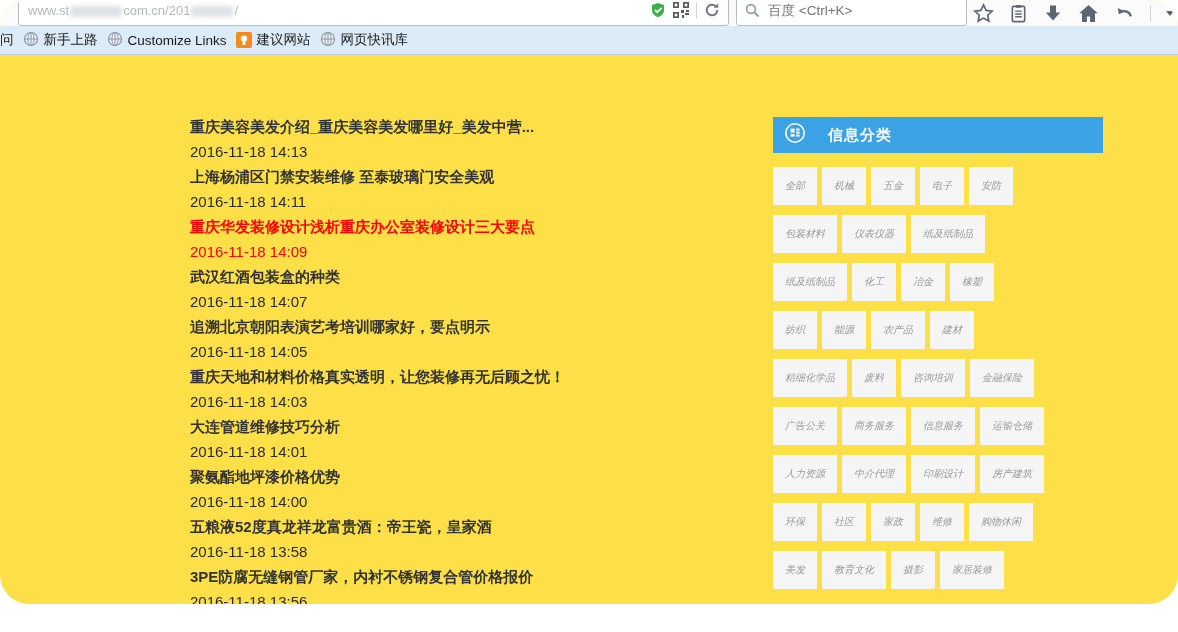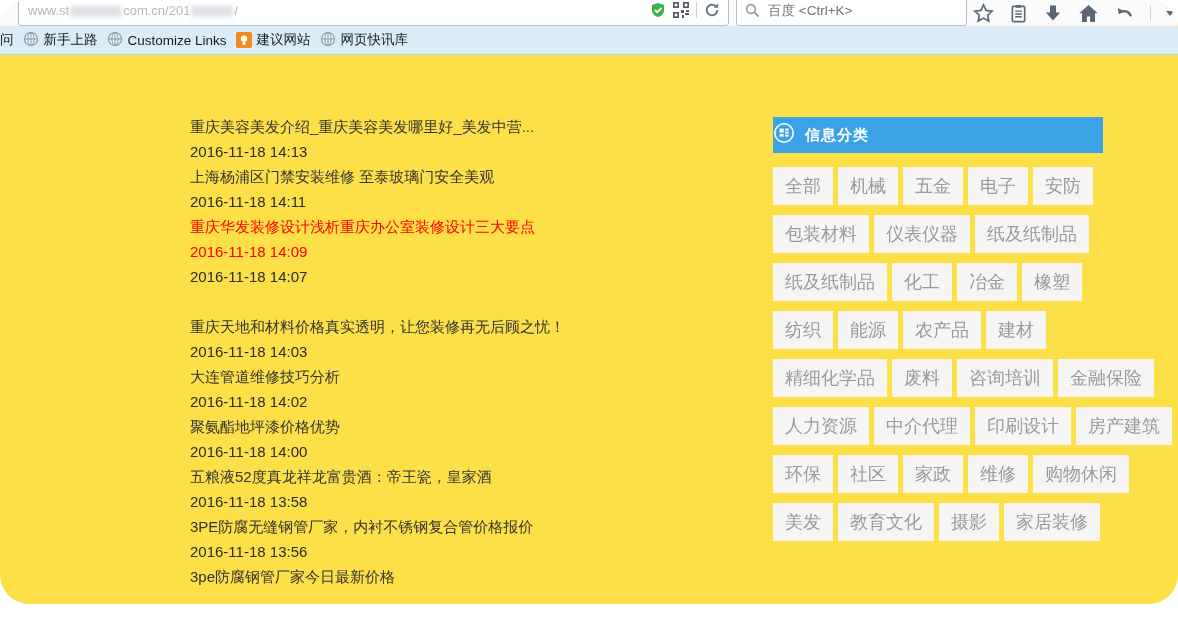--- a/index.html
+++ b/index.html
@@ -26,33 +26,33 @@
   
   .bookmarks-bar { position:absolute; top:26px; left:0; width:1178px; height:29px;
                    background:#dcebf8; border-bottom:1px solid #c0cedd;
                    display:flex; align-items:center; gap:9px; padding-left:0; }
   .bm-item { display:inline-flex; align-items:center; gap:5px; font-size:13.5px; color:#1a1a1a; cursor:pointer; white-space:nowrap; }
   .bulb-box { width:16px; height:16px; background:#f28a1e; border-radius:2px; display:inline-flex; align-items:center; justify-content:center; }
 
   
   .article-list { position:absolute; left:190px; top:114px; width:523px; }
   .article-item { height:50px; }
-  .article-title { font-size:15px; line-height:25px; color:#333; white-space:nowrap; overflow:hidden; cursor:pointer; }
+  .article-title { font-size:15px; line-height:25px; color:#333; white-space:nowrap; overflow:hidden; cursor:pointer;font-weight:bold; }
   .article-time { font-size:15px; line-height:25px; color:#2b2b2b; }
   .article-item.highlight .article-title, .article-item.highlight .article-time { color:#ff0000; }
 
   
   .category-panel { position:absolute; left:773px; top:117px; width:330px; }
-  .panel-header { height:36px; background:#3ca2e6; color:#fff; display:flex; align-items:center; gap:10px; }
+  .panel-header { height:36px; background:#3ca2e6; color:#fff; display:flex; align-items:center; gap:22px; padding-left:11px; }
   .panel-title { font-size:15px; font-weight:bold; letter-spacing:1px; }
   .cat-rows { margin-top:14px; }
   .cat-row { display:flex; margin-bottom:10px; }
   .cat-btn { height:38px; line-height:38px; padding:0 12px; margin-right:5px; border:none;
-             background:#f5f5f5; color:#9a9a9a; font-size:18px; cursor:pointer; white-space:nowrap;
-             font-family:"Liberation Sans","DejaVu Sans",sans-serif; }
+             background:#f5f5f5; color:#9a9a9a; font-size:10px; cursor:pointer; white-space:nowrap;
+             font-family:"Liberation Sans","DejaVu Sans",sans-serif;font-style:italic; }
 </style>
 </head>
 <body>
 
 <div class="screen">
 
   <div class="toolbar-top">
     <div class="address-bar">
       <div class="url-text">
         <span>www.st</span><span class="redacted w1"></span><span>com.cn/201</span><span class="redacted w2"></span><span>/</span>
@@ -202,32 +202,37 @@
     <div class="article-title">上海杨浦区门禁安装维修 至泰玻璃门安全美观</div>
     <div class="article-time">2016-11-18 14:11</div>
   </div>
 
   <div class="article-item highlight">
     <div class="article-title">重庆华发装修设计浅析重庆办公室装修设计三大要点</div>
     <div class="article-time">2016-11-18 14:09</div>
   </div>
 
   <div class="article-item">
+    <div class="article-title">武汉红酒包装盒的种类</div>
     <div class="article-time">2016-11-18 14:07</div>
   </div>
 
+  <div class="article-item">
+    <div class="article-title">追溯北京朝阳表演艺考培训哪家好，要点明示</div>
+    <div class="article-time">2016-11-18 14:05</div>
+  </div>
 
   <div class="article-item">
     <div class="article-title">重庆天地和材料价格真实透明，让您装修再无后顾之忧！</div>
     <div class="article-time">2016-11-18 14:03</div>
   </div>
 
   <div class="article-item">
     <div class="article-title">大连管道维修技巧分析</div>
-    <div class="article-time">2016-11-18 14:02</div>
+    <div class="article-time">2016-11-18 14:01</div>
   </div>
 
   <div class="article-item">
     <div class="article-title">聚氨酯地坪漆价格优势</div>
     <div class="article-time">2016-11-18 14:00</div>
   </div>
 
   <div class="article-item">
     <div class="article-title">五粮液52度真龙祥龙富贵酒：帝王瓷，皇家酒</div>
     <div class="article-time">2016-11-18 13:58</div>
@@ -285,20 +290,26 @@
           <button class="cat-btn">农产品</button>
           <button class="cat-btn">建材</button>
         </div>
         <div class="cat-row">
           <button class="cat-btn">精细化学品</button>
           <button class="cat-btn">废料</button>
           <button class="cat-btn">咨询培训</button>
           <button class="cat-btn">金融保险</button>
         </div>
         <div class="cat-row">
+          <button class="cat-btn">广告公关</button>
+          <button class="cat-btn">商务服务</button>
+          <button class="cat-btn">信息服务</button>
+          <button class="cat-btn">运输仓储</button>
+        </div>
+        <div class="cat-row">
           <button class="cat-btn">人力资源</button>
           <button class="cat-btn">中介代理</button>
           <button class="cat-btn">印刷设计</button>
           <button class="cat-btn">房产建筑</button>
         </div>
         <div class="cat-row">
           <button class="cat-btn">环保</button>
           <button class="cat-btn">社区</button>
           <button class="cat-btn">家政</button>
           <button class="cat-btn">维修</button>

